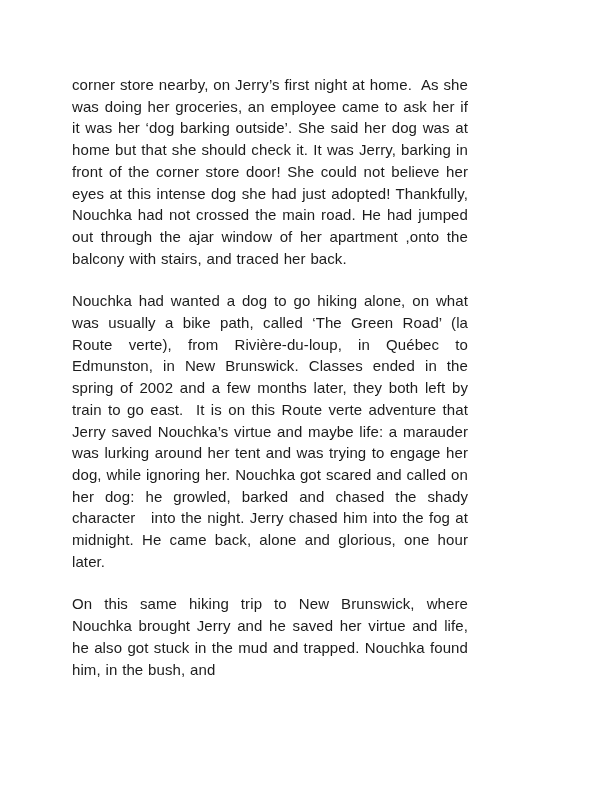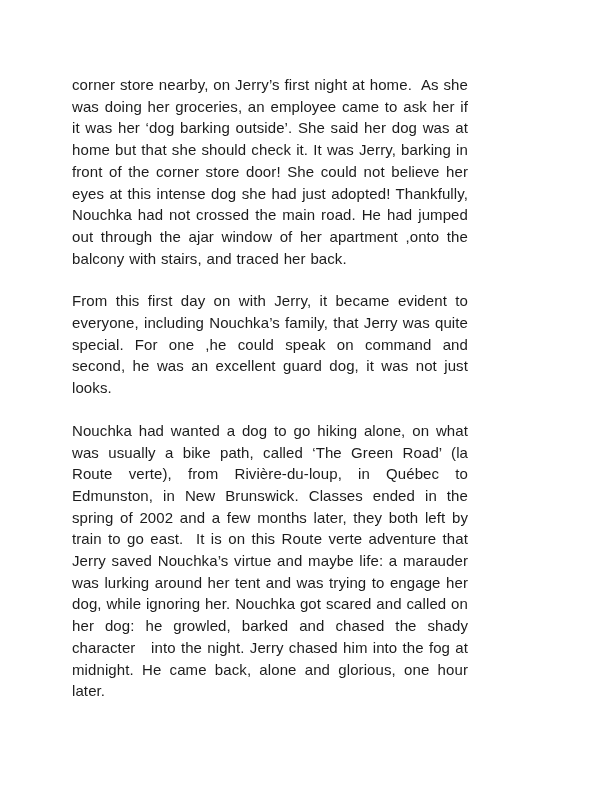--- a/index.html
+++ b/index.html
@@ -29,18 +29,18 @@
     .italic {
     }
   </style>
 </head>
 <body>
 
 <div class="page">
 
   <p><span>corner store nearby, on Jerry’s first night at home.&nbsp; As she was doing her groceries, an employee came to ask her if it was her ‘dog barking outside’. She said her dog was at home but that she should check it. It was Jerry, barking in front of the corner store door! She could not believe her eyes at this intense dog she had just adopted! Thankfully, Nouchka had not crossed the main road. He had jumped out through the ajar window of her apartment ,onto the balcony with stairs, and traced her back.</span></p>
 
-  <p><span>From this first day on with Jerry, it became evident to everyone, including Nouchka’s family, that Jerry was quite special. For one ,he could speak on command and second, he was an excellent guard dog, it was not just looks.</span></p>
 
   <p><span>Nouchka had wanted a dog to go hiking alone, on what was usually a bike path, called ‘The Green Road’ (</span><span class="italic">la Route verte</span><span>), from Rivière-du-loup, in Québec to Edmunston, in New Brunswick. Classes ended in the spring of 2002 and a few months later, they both left by train to go east.&nbsp; It is on this </span><span class="italic">Route verte</span><span> adventure that Jerry saved Nouchka’s virtue and maybe life: a marauder was lurking around her tent and was trying to engage her dog, while ignoring her. Nouchka got scared and called on her dog: he growled, barked and chased the shady character &nbsp;&nbsp;into the night. Jerry chased him into the fog at midnight. He came back, alone and glorious, one hour later.</span></p>
 
+  <p><span>On this same hiking trip to New Brunswick, where Nouchka brought Jerry and he saved her virtue and life, he also got stuck in the mud and trapped. Nouchka found him, in the bush, and</span></p>
 
 </div>
 
 </body></html>

